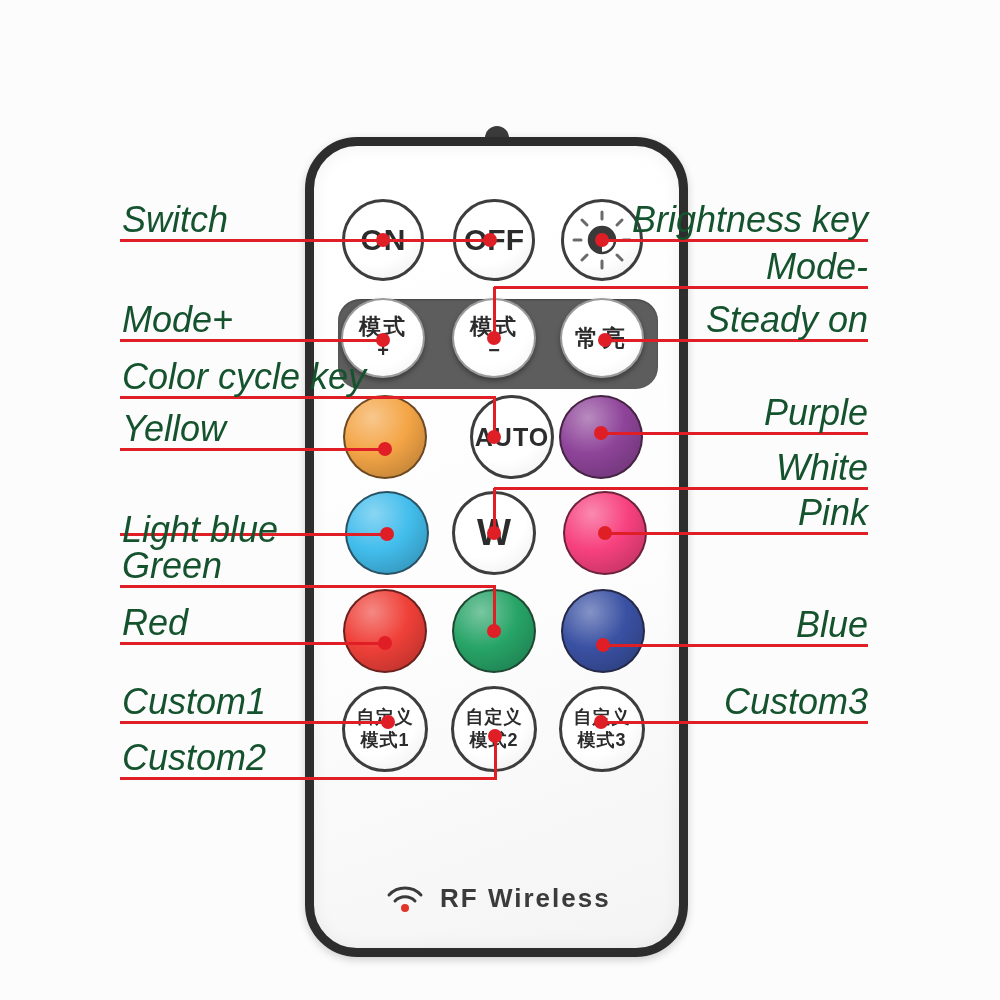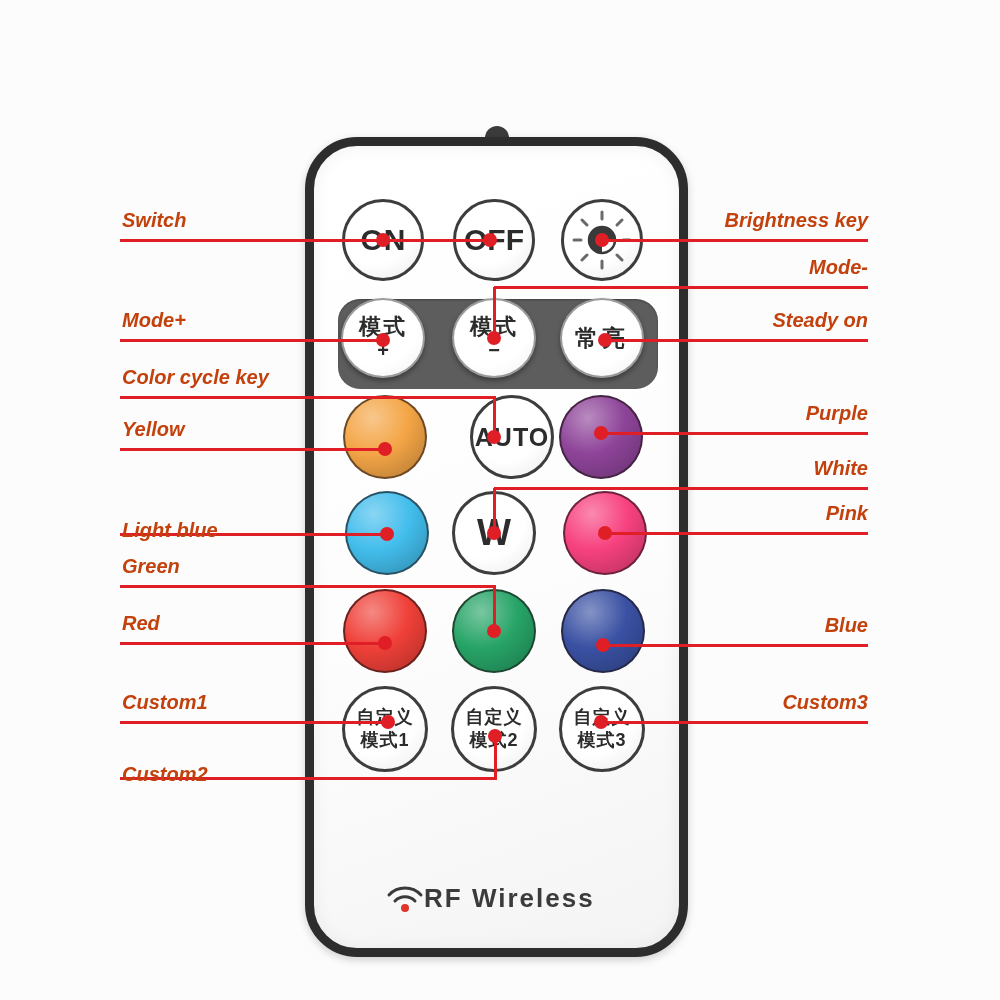--- a/index.html
+++ b/index.html
@@ -30,26 +30,26 @@
        background:radial-gradient(circle at 34% 26%, rgba(255,255,255,0.38), rgba(255,255,255,0) 46%, rgba(0,0,0,0.28) 100%);}
   .t-on{font-size:30px;}
   .t-auto{font-size:25px;letter-spacing:1px;}
   .t-w{font-size:36px;}
   .cjk-main{font-size:22px;letter-spacing:2px;}
   .cjk-sign{font-size:20px;margin-top:2px;}
   .cjk-steady{font-size:23px;letter-spacing:4px;}
   .cjk-small{font-size:18px;letter-spacing:1px;line-height:23px;}
 
   
-  .brand{position:absolute;left:386px;top:882px;display:flex;align-items:center;}
+  .brand{position:absolute;left:386px;top:882px;display:flex;align-items:center;gap:16px;}
   .brand-text{font-weight:bold;font-size:26px;letter-spacing:2px;color:#3b3b3b;}
 
   
-  .callout-label{position:absolute;font-style:italic;font-weight:700;font-size:20px;
-                 line-height:32px;color:#c2410c;white-space:nowrap;z-index:6;}
+  .callout-label{position:absolute;font-style:italic;font-weight:400;font-size:36px;
+                 line-height:32px;color:#14532d;white-space:nowrap;z-index:6;}
   .callout-label.right{text-align:right;}
   .hline,.vline{position:absolute;background:#e01e26;z-index:5;}
   .hline{height:3px;}
   .vline{width:3px;}
   .dot{position:absolute;width:14px;height:14px;border-radius:50%;background:#e01e26;
        transform:translate(-50%,-50%);z-index:6;}
 </style>
 </head>
 <body>
 
@@ -136,21 +136,21 @@
   </div>
 
   <div class="callout-label" style="left:122px;top:204px;">Switch</div>
   <div class="callout-label" style="left:122px;top:304px;">Mode+</div>
   <div class="callout-label" style="left:122px;top:361px;">Color cycle key</div>
   <div class="callout-label" style="left:122px;top:413px;">Yellow</div>
   <div class="callout-label" style="left:122px;top:498px;margin-top:16px;">Light blue</div>
   <div class="callout-label" style="left:122px;top:550px;">Green</div>
   <div class="callout-label" style="left:122px;top:607px;">Red</div>
   <div class="callout-label" style="left:122px;top:686px;">Custom1</div>
-  <div class="callout-label" style="left:122px;top:742px;margin-top:16px;">Custom2</div>
+  <div class="callout-label" style="left:122px;top:742px;">Custom2</div>
 
   <div class="callout-label right" style="right:132px;top:204px;">Brightness key</div>
   <div class="callout-label right" style="right:132px;top:251px;">Mode-</div>
   <div class="callout-label right" style="right:132px;top:304px;">Steady on</div>
   <div class="callout-label right" style="right:132px;top:397px;">Purple</div>
   <div class="callout-label right" style="right:132px;top:452px;">White</div>
   <div class="callout-label right" style="right:132px;top:497px;">Pink</div>
   <div class="callout-label right" style="right:132px;top:609px;">Blue</div>
   <div class="callout-label right" style="right:132px;top:686px;text-align:center;">Custom3</div>
 

